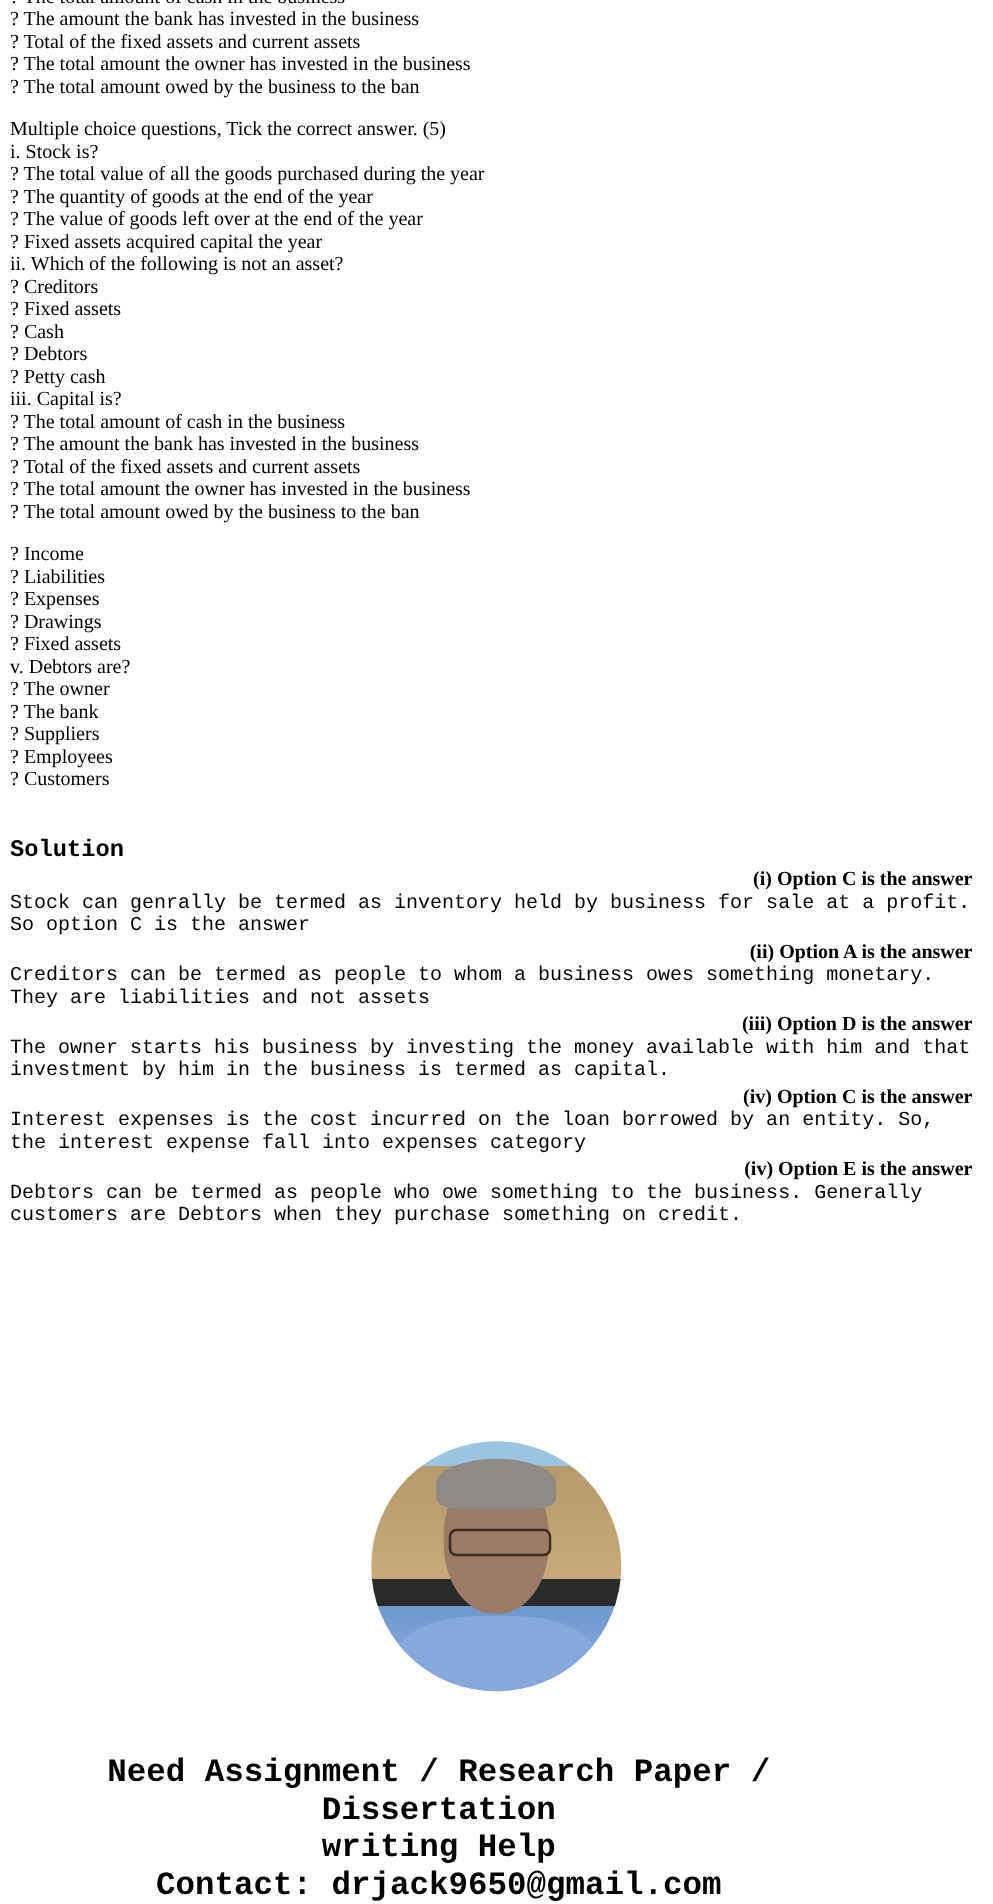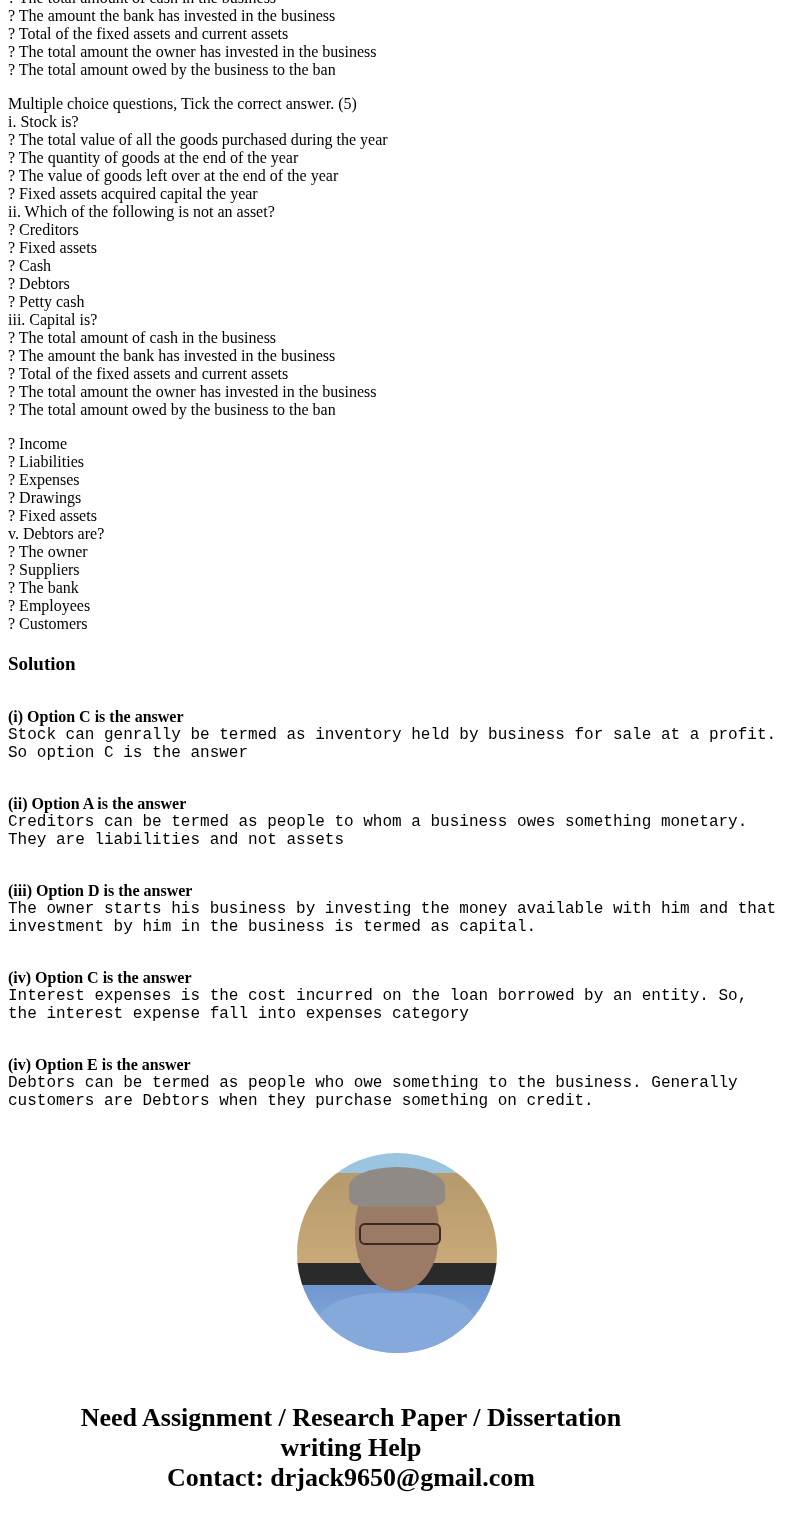--- a/index.html
+++ b/index.html
@@ -10,23 +10,23 @@
       position: relative;
       font-family: "Liberation Serif", serif;
       color: #000;
       font-size: 16px;
     }
     .page { position: absolute; left: 8px; top: -11px; width: 770px; }
     .line { line-height: 18px; height: 18px; white-space: nowrap; }
     .gap { height: 16px; }
     .sol-title {
       font-weight: bold; font-size: 19px;
-      margin-top: 20px; margin-bottom: 0; line-height: 22px;
+      margin-top: 36px; margin-bottom: 0; line-height: 22px; font-family: Liberation Mono, monospace;
     }
-    .ans-head { font-weight: bold; font-size: 16px; margin-top: 33px; line-height: 18px; }
+    .ans-head { font-weight: bold; font-size: 16px; margin-top: 4px; line-height: 18px; text-align: right; }
     .ans-text { margin-top: 0; line-height: 18px; font-family: Liberation Mono, monospace; }
     .avatar {
       position: absolute; left: 297px; top: 1153px;
       width: 200px; height: 200px; border-radius: 50%;
       overflow: hidden;
       background: linear-gradient(#9ac4e0 0%, #9ac4e0 10%, #b59a6b 10%, #c9a979 55%, #2a2a2a 55%, #2a2a2a 66%, #6f98d0 66%, #8cb0e0 100%);
     }
     .avatar .face {
       position: absolute; left: 58px; top: 22px; width: 84px; height: 116px;
       border-radius: 45% 45% 48% 48%;
@@ -41,21 +41,21 @@
       position: absolute; left: 62px; top: 70px; width: 78px; height: 18px;
       border: 2px solid #3a2a22; border-radius: 6px;
     }
     .avatar .shirt {
       position: absolute; left: 20px; top: 140px; width: 160px; height: 80px;
       background: #86a9dc; border-radius: 40% 40% 0 0;
     }
     .promo {
       position: absolute; left: 0; top: 1403px; width: 702px;
       text-align: center;
-      font-family: Liberation Serif, serif;
+      font-family: Liberation Mono, monospace;
       font-weight: bold; font-size: 26px; line-height: 30px;
     }
   </style>
 </head>
 <body>
 
 <div class="page">
   <div>
     <div class="line">? The total amount of cash in the business</div>
     <div class="line">? The amount the bank has invested in the business</div>
@@ -92,22 +92,22 @@
 
   <div>
     <div class="line">? Income</div>
     <div class="line">? Liabilities</div>
     <div class="line">? Expenses</div>
     <div class="line">? Drawings</div>
     <div class="line">? Fixed assets</div>
 
     <div class="line">v. Debtors are?</div>
     <div class="line">? The owner</div>
+    <div class="line">? The bank</div>
     <div class="line">? Suppliers</div>
-    <div class="line">? The bank</div>
     <div class="line">? Employees</div>
     <div class="line">? Customers</div>
   </div>
 
   <div class="sol-title">Solution</div>
 
   <div>
     <div class="ans-head">(i) Option C is the answer</div>
     <div class="ans-text">Stock can genrally be termed as inventory held by business for sale at a profit. So option C is the answer</div>
   </div>

